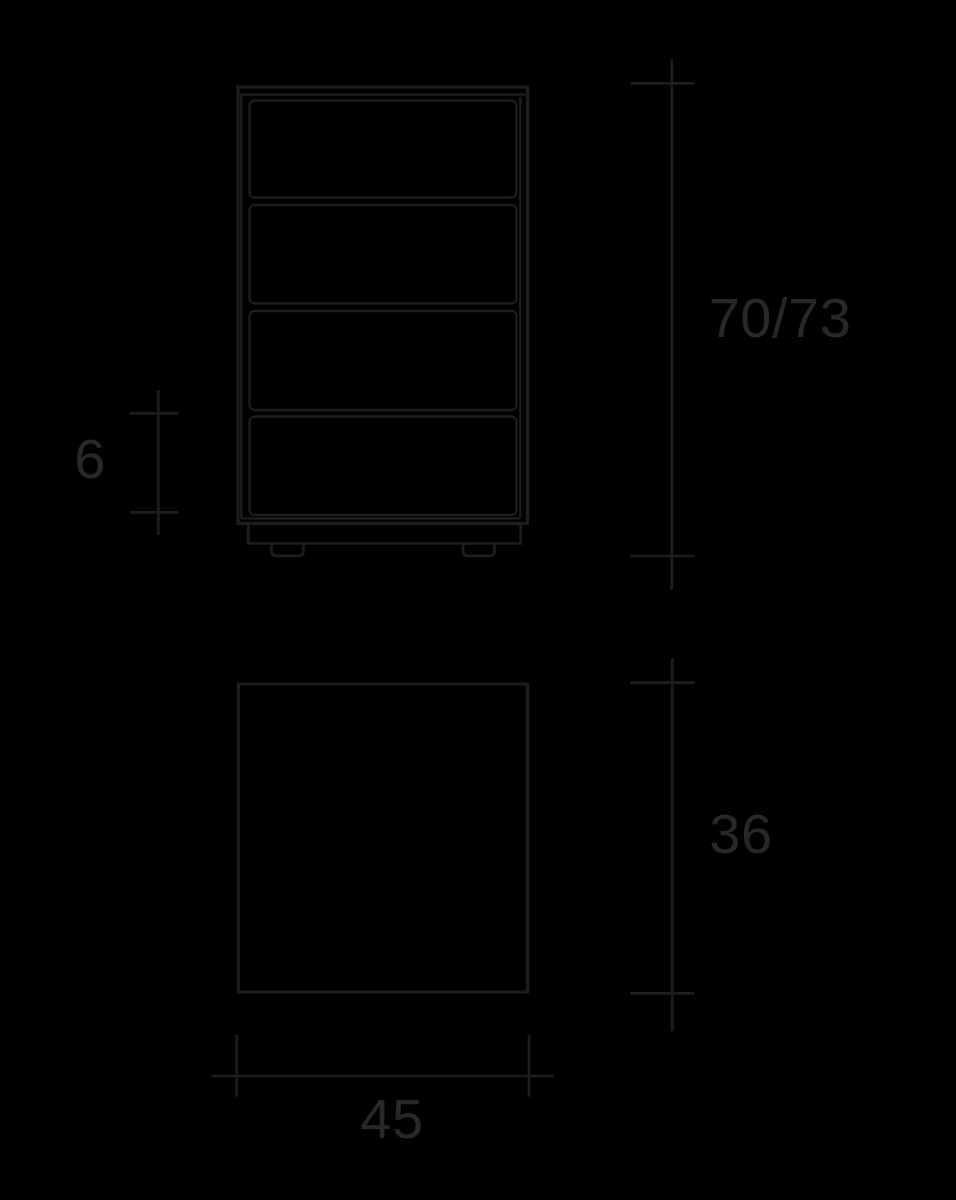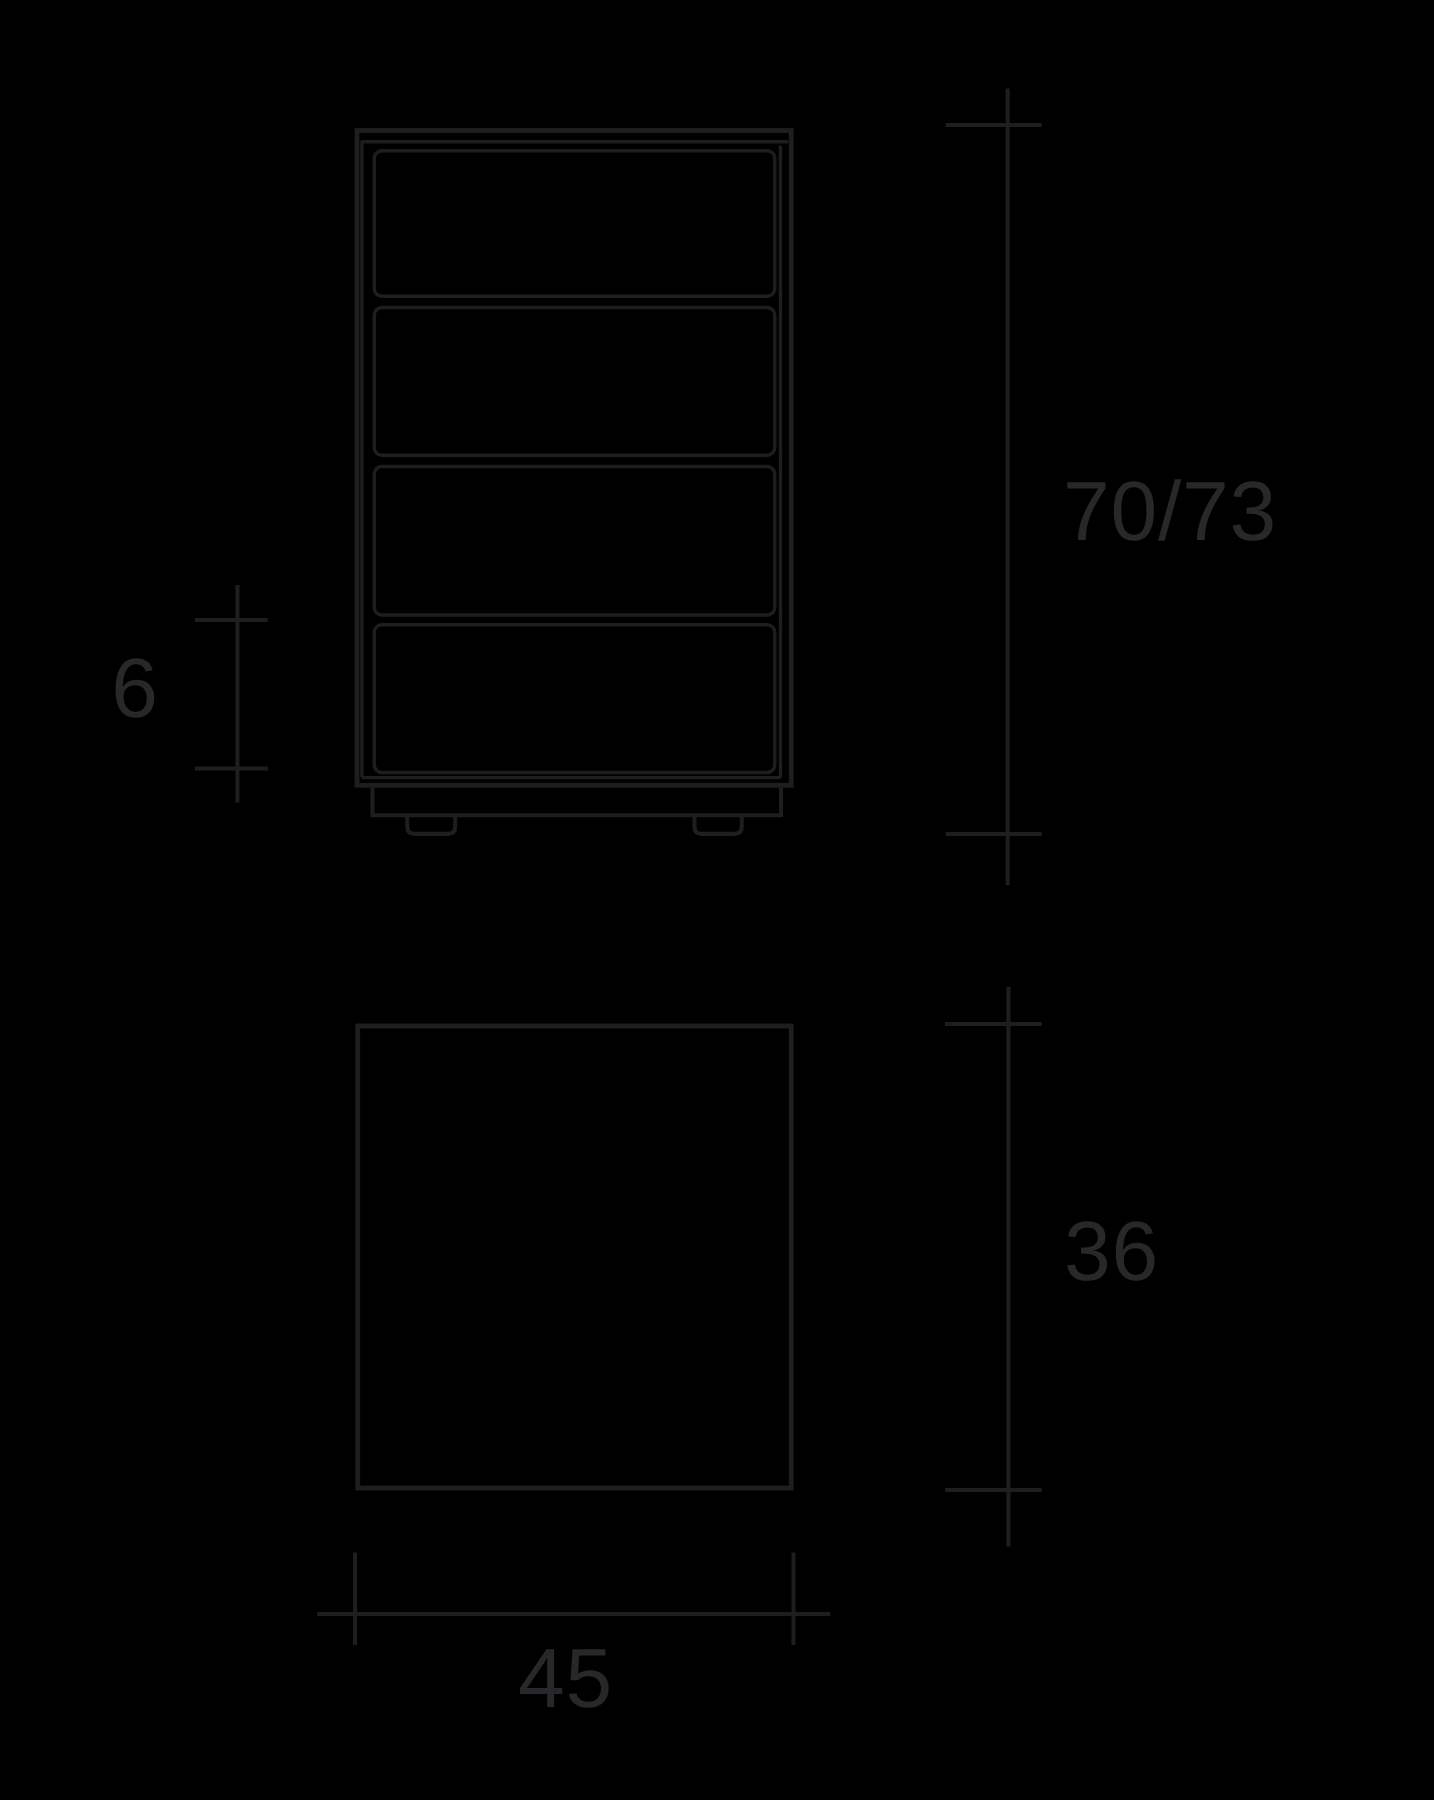--- a/index.html
+++ b/index.html
@@ -79,21 +79,21 @@
       <line class="stroke w26" x1="630" y1="993.3" x2="694.5" y2="993.3"></line>
     </g>
 
     <g>
       <line class="stroke w26" x1="211.5" y1="1076" x2="553.5" y2="1076"></line>
       <line class="stroke w26" x1="236.7" y1="1035" x2="236.7" y2="1096.7"></line>
       <line class="stroke w26" x1="529" y1="1035" x2="529" y2="1096.7"></line>
     </g>
   </svg>
 
-  <div class="dim-label" style="left:780px;top:318px;margin-top:23px;">70/73</div>
+  <div class="dim-label" style="left:780px;top:318px;">70/73</div>
 
   <div class="dim-label" style="left:90px;top:459px;">6</div>
 
   <div class="dim-label" style="left:741px;top:834px;">36</div>
 
-  <div class="dim-label" style="left:377px;top:1119px;">45</div>
+  <div class="dim-label" style="left:392px;top:1119px;">45</div>
 
 </div>
 
 </body></html>

